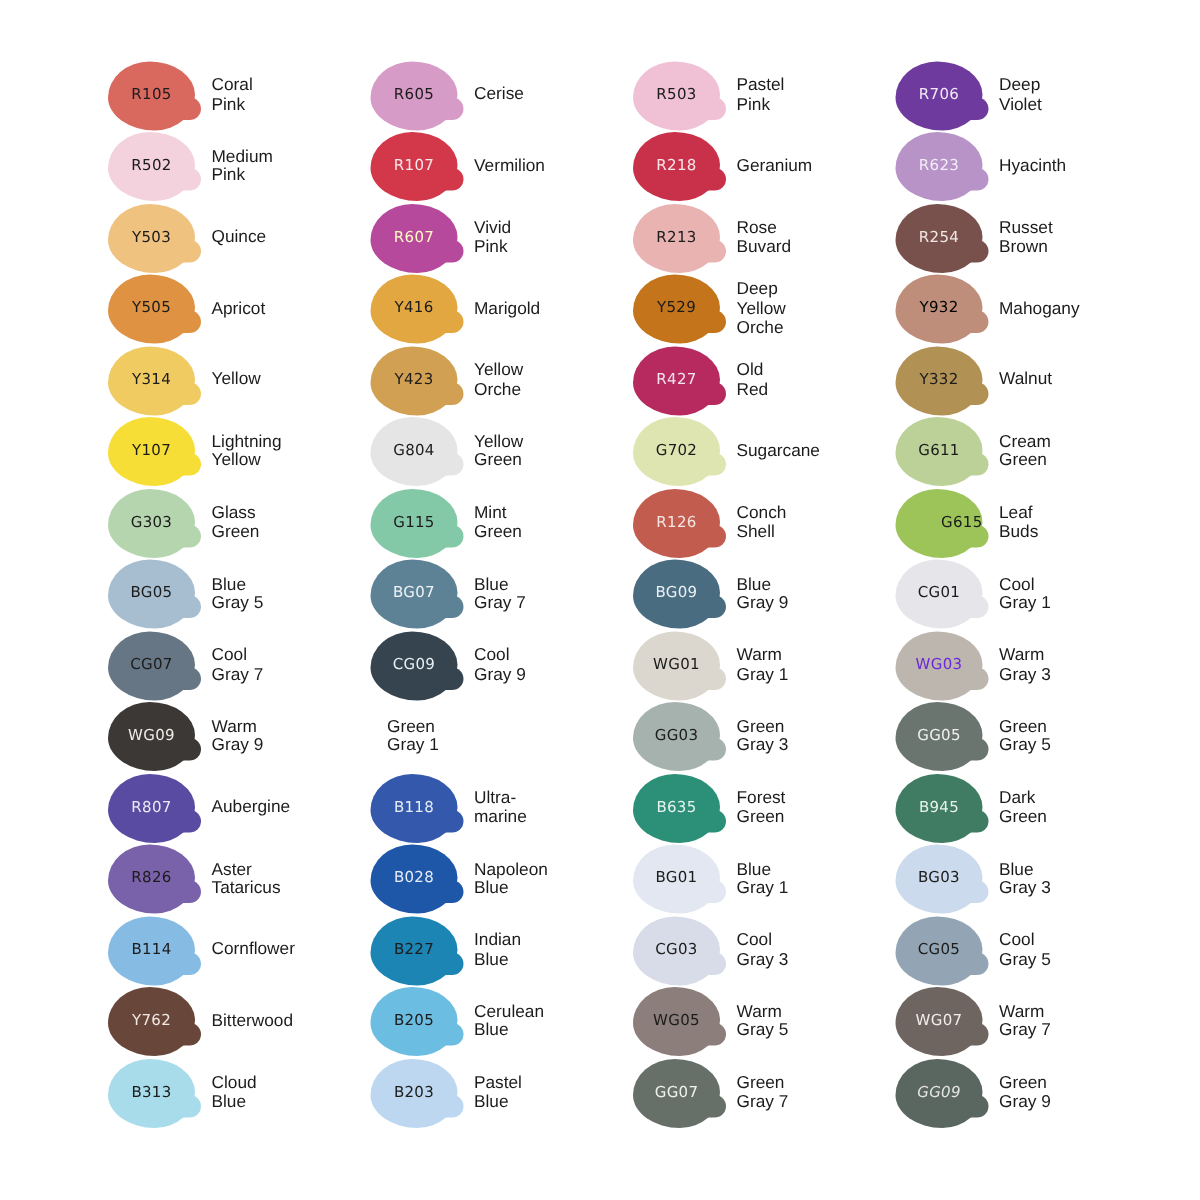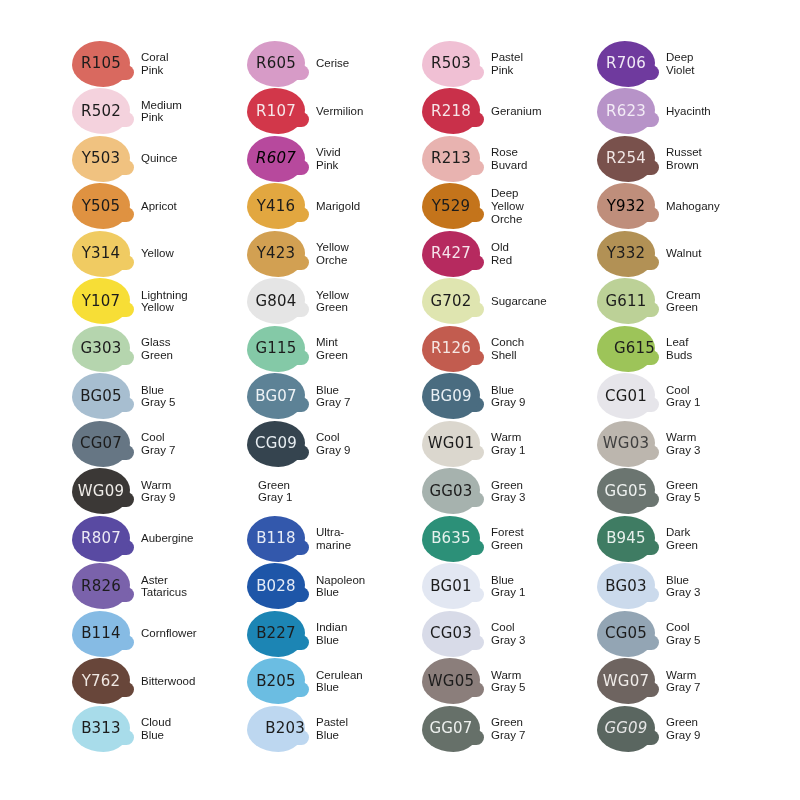--- a/index.html
+++ b/index.html
@@ -62,21 +62,21 @@
     top: 52%;
     width: 14px;
     height: 15px;
     background: inherit;
     border-radius: 0 60% 60% 0 / 0 55% 55% 0;
     z-index: -1;
   }
 
   .nib-code {
     font-family: "DejaVu Sans", sans-serif;
-    font-size: 15px;
+    font-size: 10px;
     font-weight: 500;
     letter-spacing: 0.2px;
     line-height: 1;
     white-space: nowrap;
     user-select: none;
   }
 
   .swatch-name {
     flex: 1 1 auto;
     margin-left: 11px;
@@ -145,21 +145,21 @@
         <div class="swatch-name">Hyacinth</div>
       </div>
       <div class="swatch-item">
         <div class="nib" style="background: rgb(240, 194, 128);">
           <span class="nib-code" style="color: rgb(28, 28, 28);">Y503</span>
         </div>
         <div class="swatch-name">Quince</div>
       </div>
       <div class="swatch-item">
         <div class="nib" style="background: rgb(183, 73, 157);">
-          <span class="nib-code" style="color: #000000; font-style: italic;">R607</span>
+          <span class="nib-code" style="color: #fef9c3;">R607</span>
         </div>
         <div class="swatch-name">Vivid
 Pink</div>
       </div>
       <div class="swatch-item">
         <div class="nib" style="background: rgb(232, 179, 176);">
           <span class="nib-code" style="color: rgb(28, 28, 28);">R213</span>
         </div>
         <div class="swatch-name">Rose
 Buvard</div>
@@ -322,21 +322,21 @@
       </div>
       <div class="swatch-item">
         <div class="nib" style="background: rgb(219, 215, 206);">
           <span class="nib-code" style="color: rgb(28, 28, 28);">WG01</span>
         </div>
         <div class="swatch-name">Warm
 Gray 1</div>
       </div>
       <div class="swatch-item">
         <div class="nib" style="background: rgb(188, 182, 174);">
-          <span class="nib-code" style="color: #404040;">WG03</span>
+          <span class="nib-code" style="color: #6d28d9;">WG03</span>
         </div>
         <div class="swatch-name">Warm
 Gray 3</div>
       </div>
       <div class="swatch-item">
         <div class="nib" style="background: rgb(59, 56, 54);">
           <span class="nib-code" style="color: rgb(239, 236, 232);">WG09</span>
         </div>
         <div class="swatch-name">Warm
 Gray 9</div>
@@ -469,21 +469,21 @@
 Gray 7</div>
       </div>
       <div class="swatch-item">
         <div class="nib" style="background: rgb(168, 220, 234);">
           <span class="nib-code" style="color: rgb(28, 28, 28);">B313</span>
         </div>
         <div class="swatch-name">Cloud
 Blue</div>
       </div>
       <div class="swatch-item">
-        <div class="nib" style="background: rgb(189, 215, 240); justify-content: flex-end;">
+        <div class="nib" style="background: rgb(189, 215, 240);">
           <span class="nib-code" style="color: rgb(28, 28, 28);">B203</span>
         </div>
         <div class="swatch-name">Pastel
 Blue</div>
       </div>
       <div class="swatch-item">
         <div class="nib" style="background: rgb(102, 112, 105);">
           <span class="nib-code" style="color: rgb(238, 241, 239);">GG07</span>
         </div>
         <div class="swatch-name">Green

